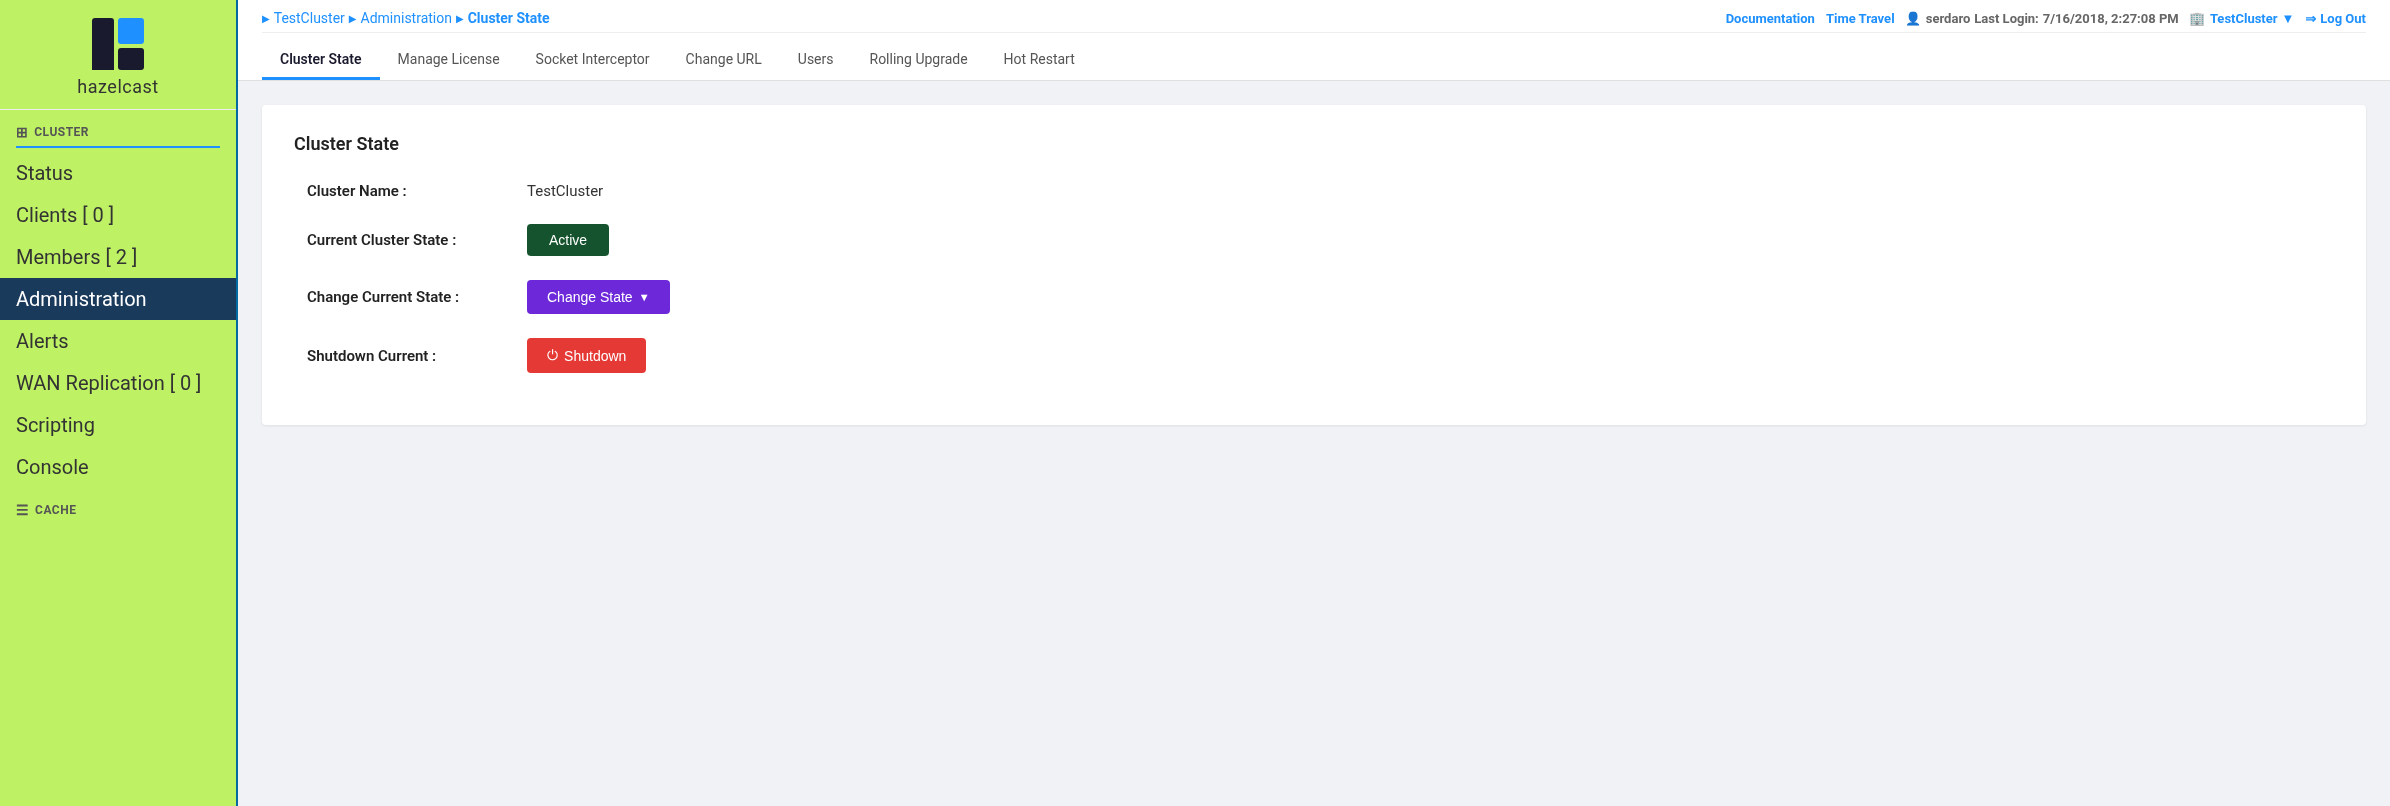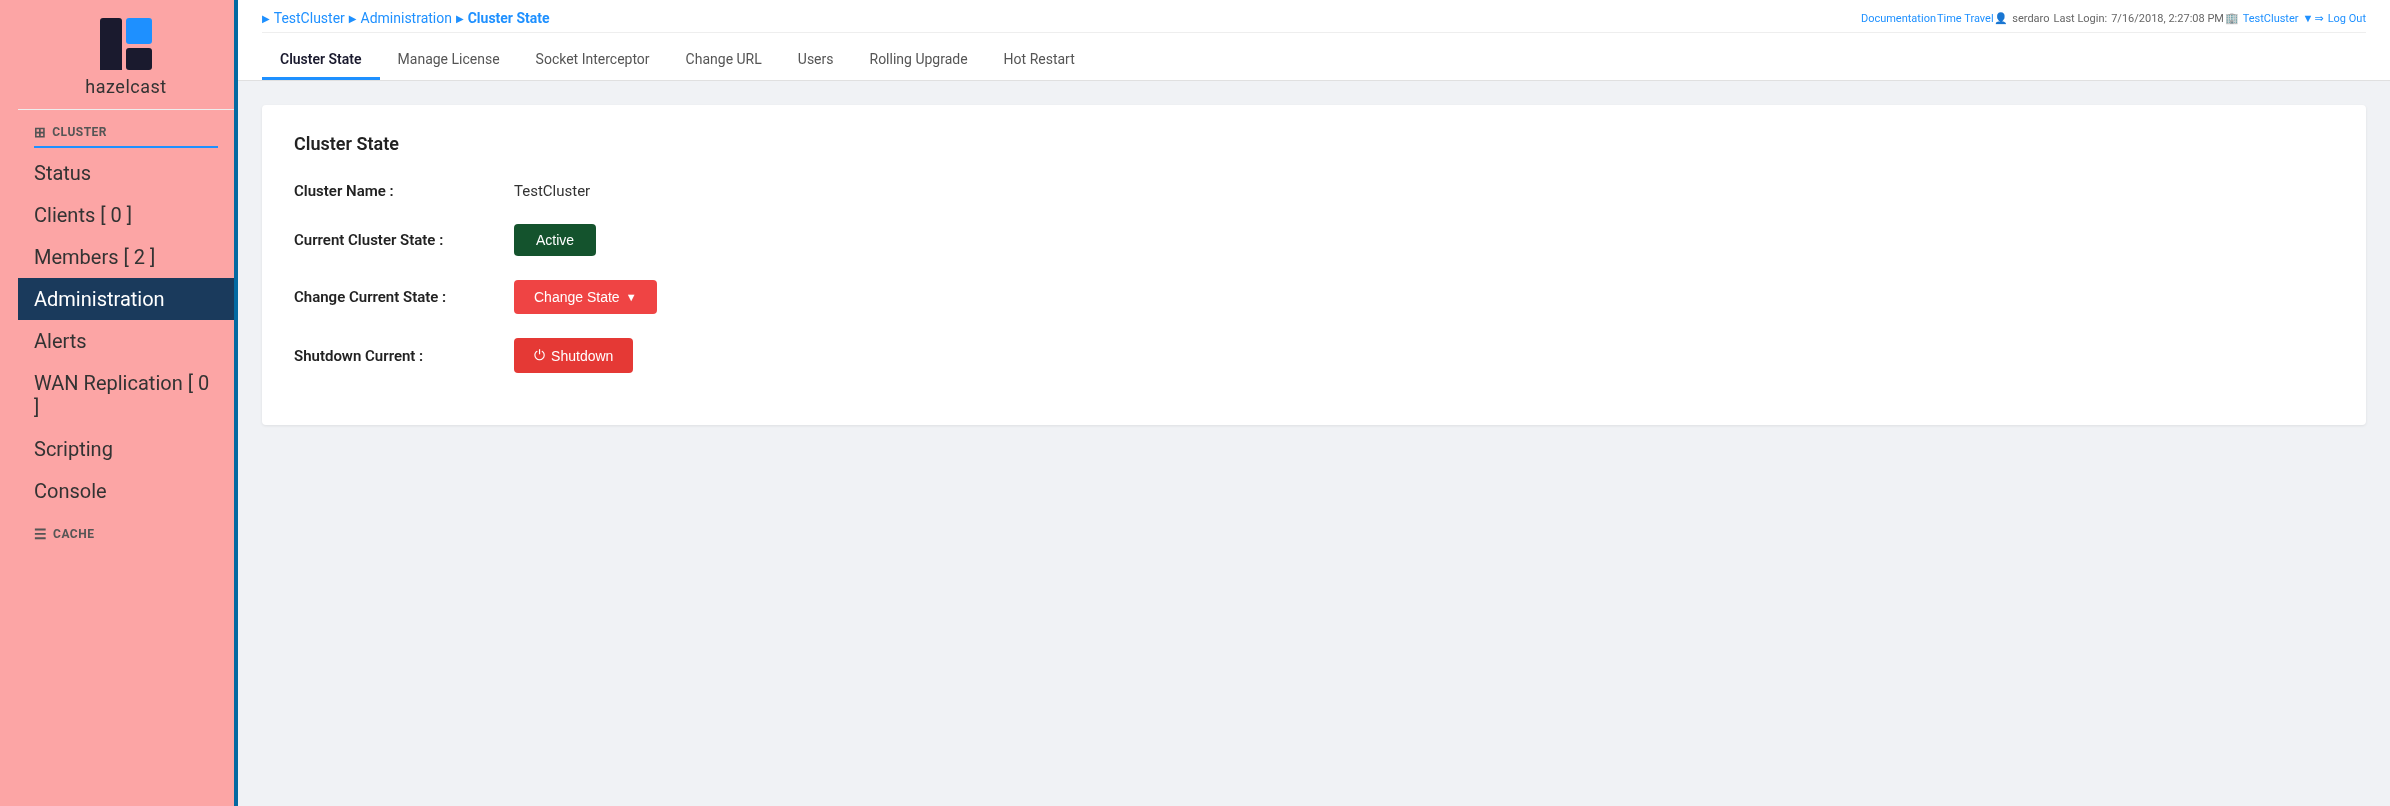--- a/index.html
+++ b/index.html
@@ -2,26 +2,25 @@
 <html><head>
   <meta charset="utf-8">
   <style>
     * { box-sizing: border-box; margin: 0; padding: 0; }
     body { font-family: -apple-system, BlinkMacSystemFont, 'Segoe UI', Roboto, sans-serif; background: #f0f2f5; display: flex; height: 100vh; overflow: hidden; }
 
     
     .sidebar {
       width: 238px;
       min-width: 238px;
-      background: #fca5a5;
+      background: #bef264;
       display: flex;
       flex-direction: column;
-      border-right: 4px solid #0369a1;
+      border-right: 2px solid #0369a1;
       overflow-y: auto;
-      padding-left: 18px;
     }
     .sidebar-logo {
       padding: 18px 20px 12px;
       display: flex;
       flex-direction: column;
       align-items: center;
       border-bottom: 1px solid #eee;
     }
     .logo-icon {
       display: flex;
@@ -138,22 +137,23 @@
       font-weight: 700;
       color: #1e90ff;
     }
     .breadcrumb-sep {
       color: #1e90ff;
       font-size: 10px;
     }
     .topbar-right {
       display: flex;
       align-items: center;
-      gap: 1px;
-      font-size: 11px;
+      gap: 11px;
+      font-size: 13px;
+      font-weight: bold;
     }
     .topbar-link {
       color: #1e90ff;
       cursor: pointer;
     }
     .topbar-user {
       color: #666;
       display: flex;
       align-items: center;
       gap: 4px;
@@ -216,37 +216,38 @@
       display: flex;
       align-items: center;
       margin-bottom: 24px;
       gap: 0;
     }
     .info-label {
       font-size: 15px;
       font-weight: 600;
       color: #222;
       min-width: 220px;
+      margin-left: 13px;
     }
     .info-value {
       font-size: 15px;
       color: #333;
     }
     .btn-active {
       background: #14532d;
       color: #fff;
       border: none;
       border-radius: 4px;
       padding: 8px 22px;
       font-size: 14px;
       font-weight: 500;
       cursor: pointer;
     }
     .btn-change-state {
-      background: #ef4444;
+      background: #6d28d9;
       color: #fff;
       border: none;
       border-radius: 4px;
       padding: 9px 20px;
       font-size: 14px;
       font-weight: 500;
       cursor: pointer;
       display: flex;
       align-items: center;
       gap: 6px;

